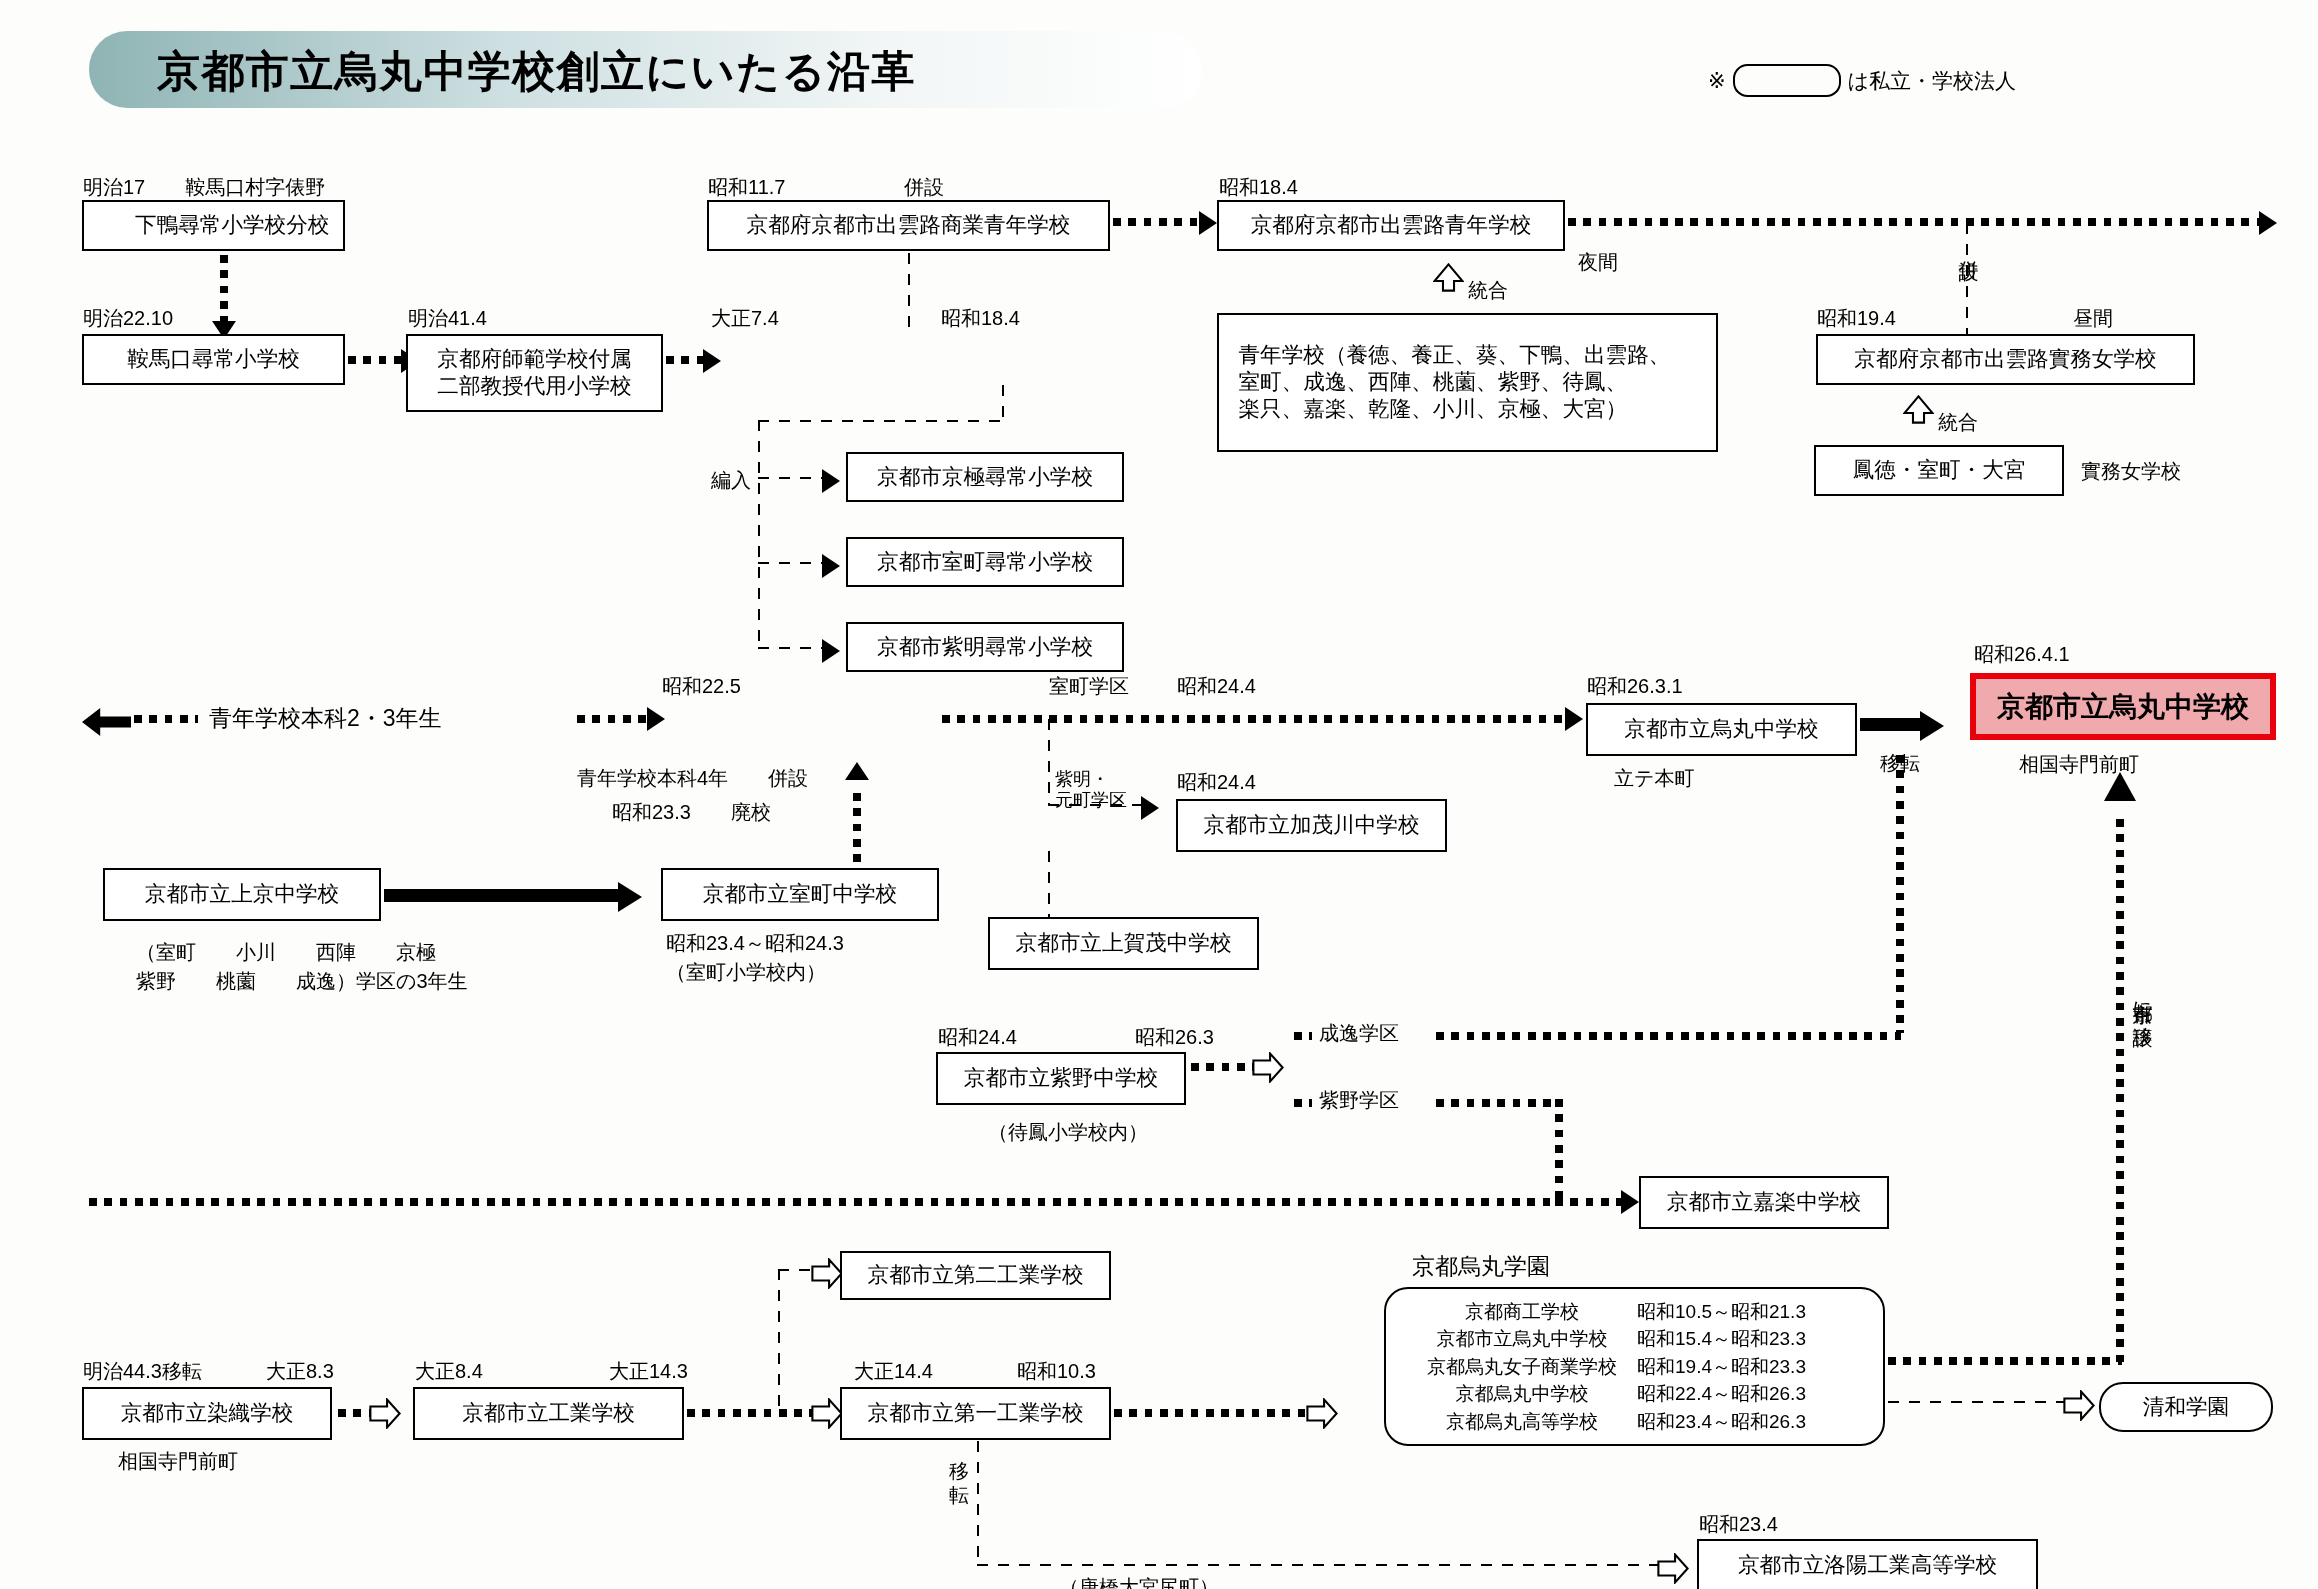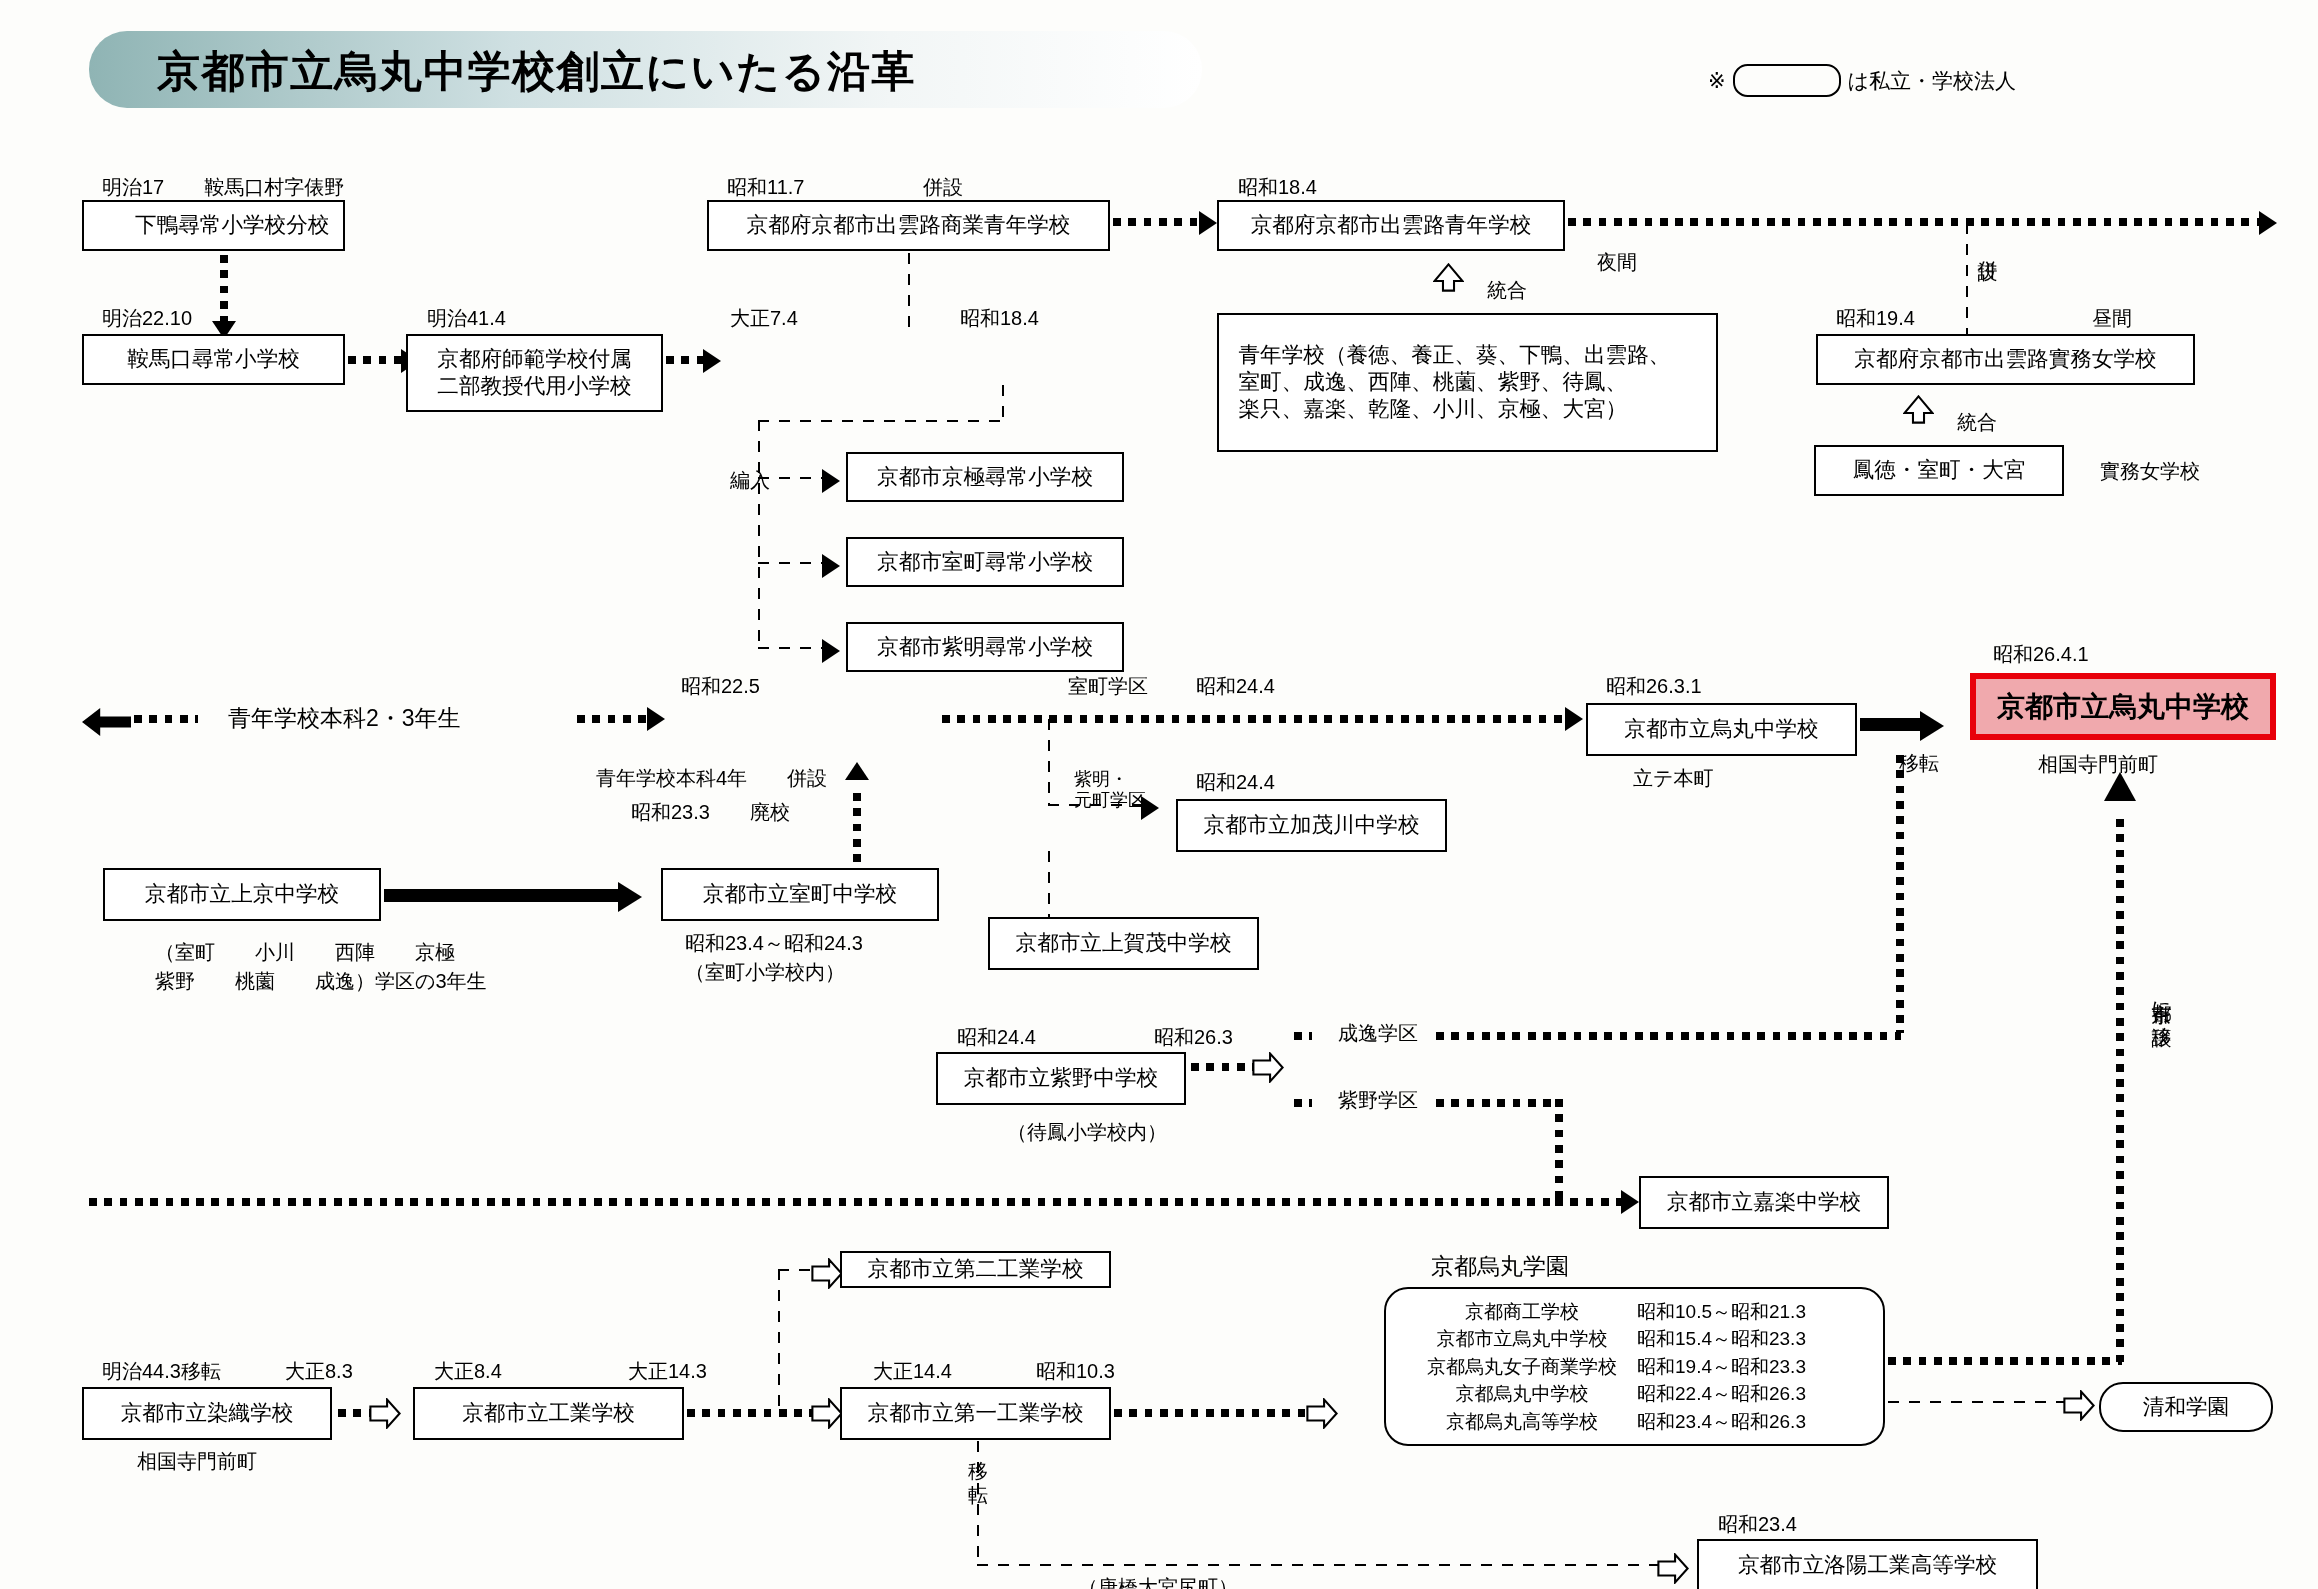--- a/index.html
+++ b/index.html
@@ -62,21 +62,20 @@
     background:#f0a9ad;
     font-size:28px;
     font-weight:bold;
   }
   
   .lbl{
     position:absolute;
     font-size:20px;
     white-space:nowrap;
     line-height:1.3;
-    margin-left:19px;
   }
   .lbl.sm{font-size:18px;}
   .lbl.vert{
     writing-mode:vertical-rl;
     text-orientation:upright;
     white-space:nowrap;
   }
   .lbl.left{text-align:left;}
   
   .dotline{
@@ -321,21 +320,21 @@
   <div class="lbl" style="left:1017px;top:1358px;">昭和10.3</div>
   <div class="box" style="left:840px;top:1387px;width:271px;height:53px;">京都市立第一工業学校</div>
 
   <div class="dashline v" style="left:778px;top:1269px;height:142px;"></div>
   <div class="dashline" style="left:778px;top:1269px;width:36px;"></div>
   <div class="harrow-r" style="left:811px;top:1258px;">
     <svg width="32" height="31" viewBox="0 0 46 44">
         <polygon points="2,12 26,12 26,2 44,22 26,42 26,32 2,32" fill="#fff" stroke="#000" stroke-width="3"></polygon>
       </svg>
   </div>
-  <div class="box" style="left:840px;top:1251px;width:271px;height:37px;">京都市立第二工業学校</div>
+  <div class="box" style="left:840px;top:1251px;width:271px;height:49px;">京都市立第二工業学校</div>
 
   <div class="dotline" style="left:1114px;top:1409px;width:195px;"></div>
   <div class="harrow-r" style="left:1306px;top:1398px;">
     <svg width="32" height="31" viewBox="0 0 46 44">
         <polygon points="2,12 26,12 26,2 44,22 26,42 26,32 2,32" fill="#fff" stroke="#000" stroke-width="3"></polygon>
       </svg>
   </div>
 
   <div class="lbl" style="left:949px;top:1459px;line-height:1.2;">移<br>転</div>
   <div class="dashline v" style="left:977px;top:1441px;height:125px;"></div>

